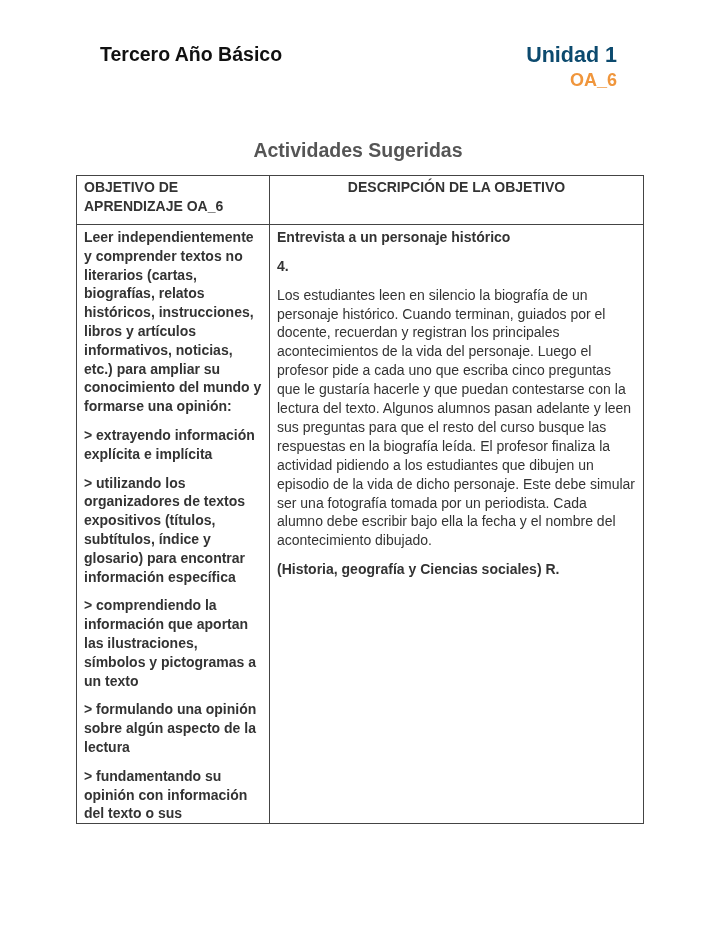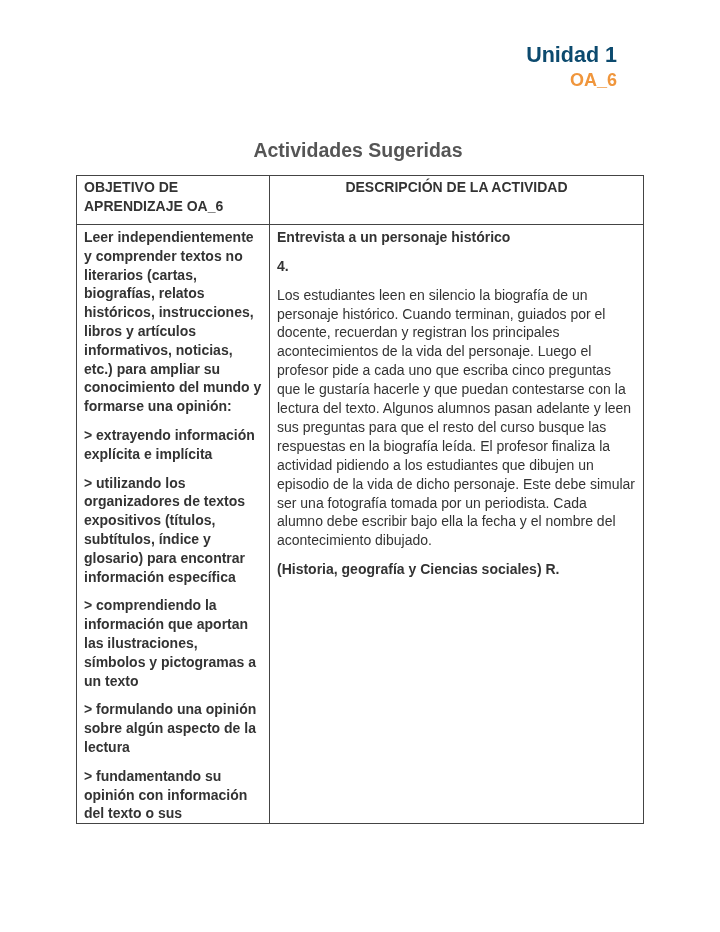--- a/index.html
+++ b/index.html
@@ -24,36 +24,37 @@
   .obj p.first { margin-top: 1px; }
   .desc .title { font-size: 14px; font-weight: bold; color: #333; line-height: 18.8px; margin: 1px 0 10px 0; }
   .desc .num { font-size: 14px; font-weight: bold; color: #333; line-height: 18.8px; margin: 0 0 10px 0; }
   .desc .body { font-size: 14px; color: #333; line-height: 18.9px; margin: 0 0 10px 0; }
   .desc .subj { font-size: 14px; font-weight: bold; color: #333; line-height: 18.8px; margin: 0; }
 </style>
 </head>
 <body>
 
 <div class="hdr-left">
+  <div class="grade">Tercero Año Básico</div>
 </div>
 <div class="hdr-right">
   <div class="unit">Unidad 1</div>
   <div class="oa">OA_6</div>
 </div>
 
 <div class="section-title">Actividades Sugeridas</div>
 
 <table class="acts">
   <tbody>
       <tr class="head">
     <td class="c1">
       <div class="th-text">OBJETIVO DE APRENDIZAJE OA_6</div>
     </td>
     <td>
-      <div class="th-text th-center">DESCRIPCIÓN DE LA ACTIVIDAD</div>
+      <div class="th-text th-center">DESCRIPCIÓN DE LA OBJETIVO</div>
     </td>
   </tr>
   <tr>
     <td class="c1 obj">
       <p class="first">Leer independientemente y comprender textos no literarios (cartas, biografías, relatos históricos, instrucciones, libros y artículos informativos, noticias, etc.) para ampliar su conocimiento del mundo y formarse una opinión:</p>
       <p>&gt; extrayendo información explícita e implícita</p>
       <p>&gt; utilizando los organizadores de textos expositivos (títulos, subtítulos, índice y glosario) para encontrar información específica</p>
       <p>&gt; comprendiendo la información que aportan las ilustraciones, símbolos y pictogramas a un texto</p>
       <p>&gt; formulando una opinión sobre algún aspecto de la lectura</p>
       <p style="margin-bottom:0">&gt; fundamentando su opinión con información del texto o sus</p>

